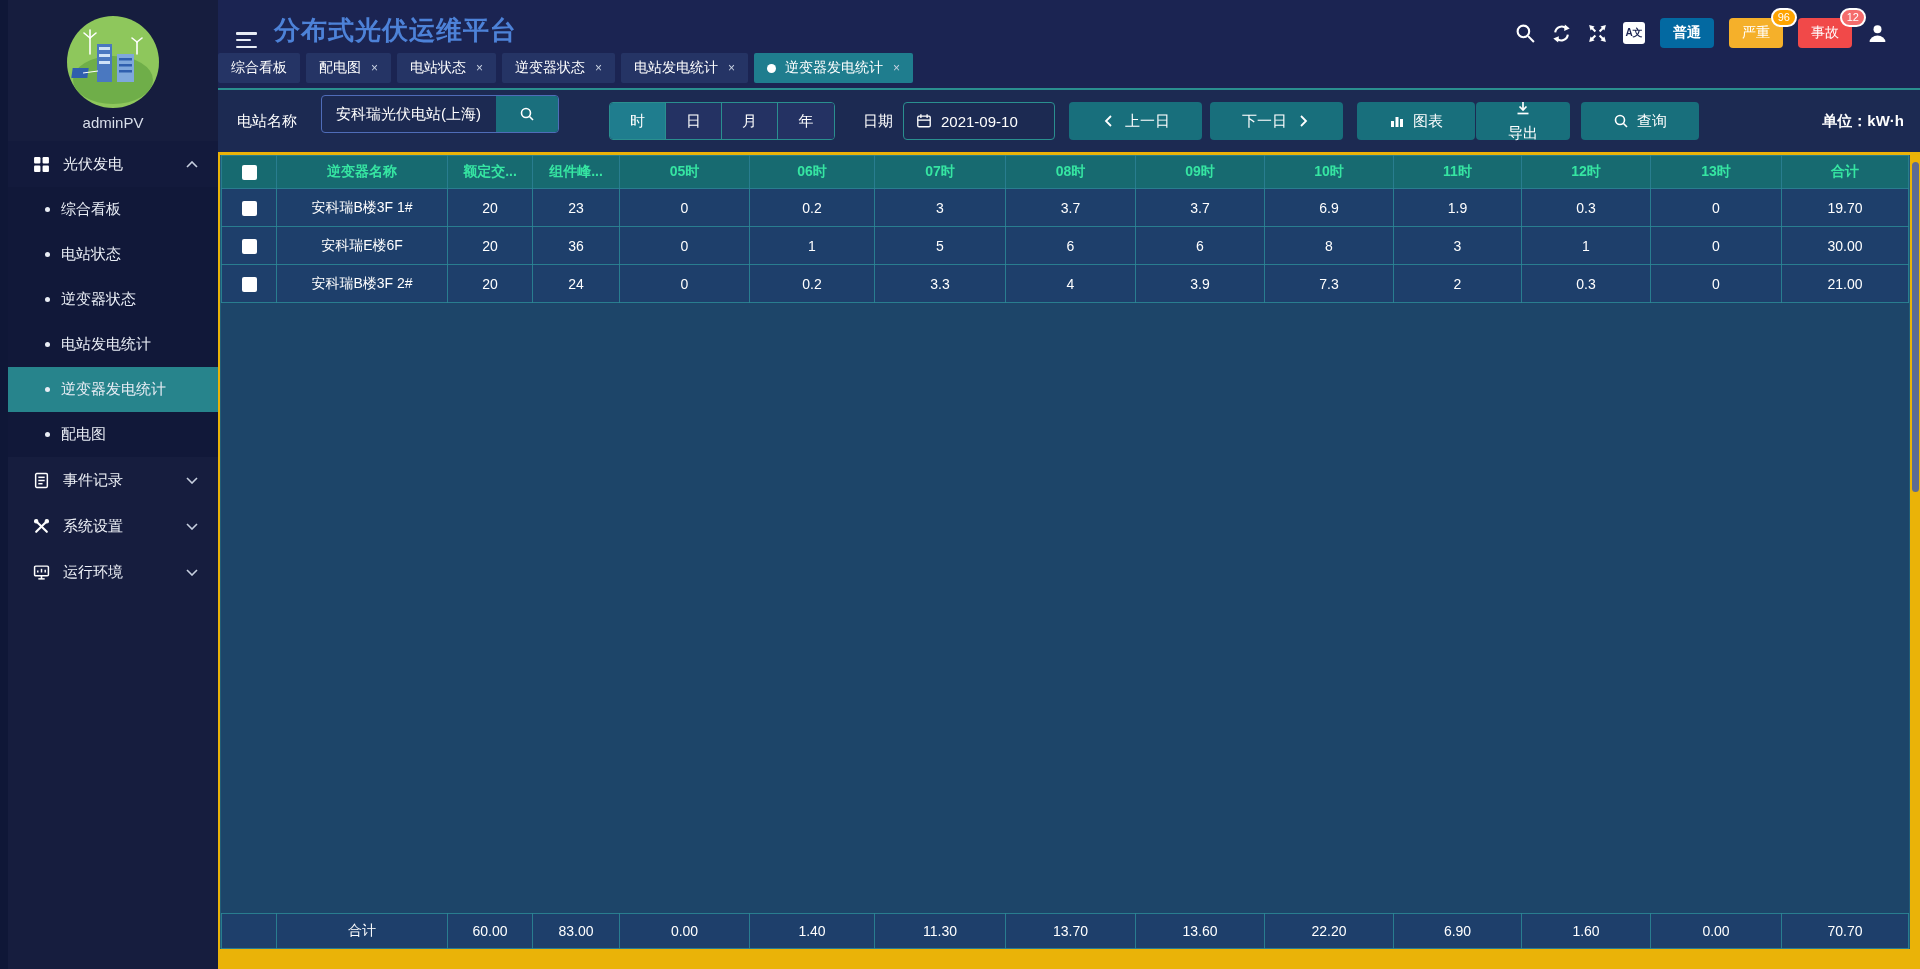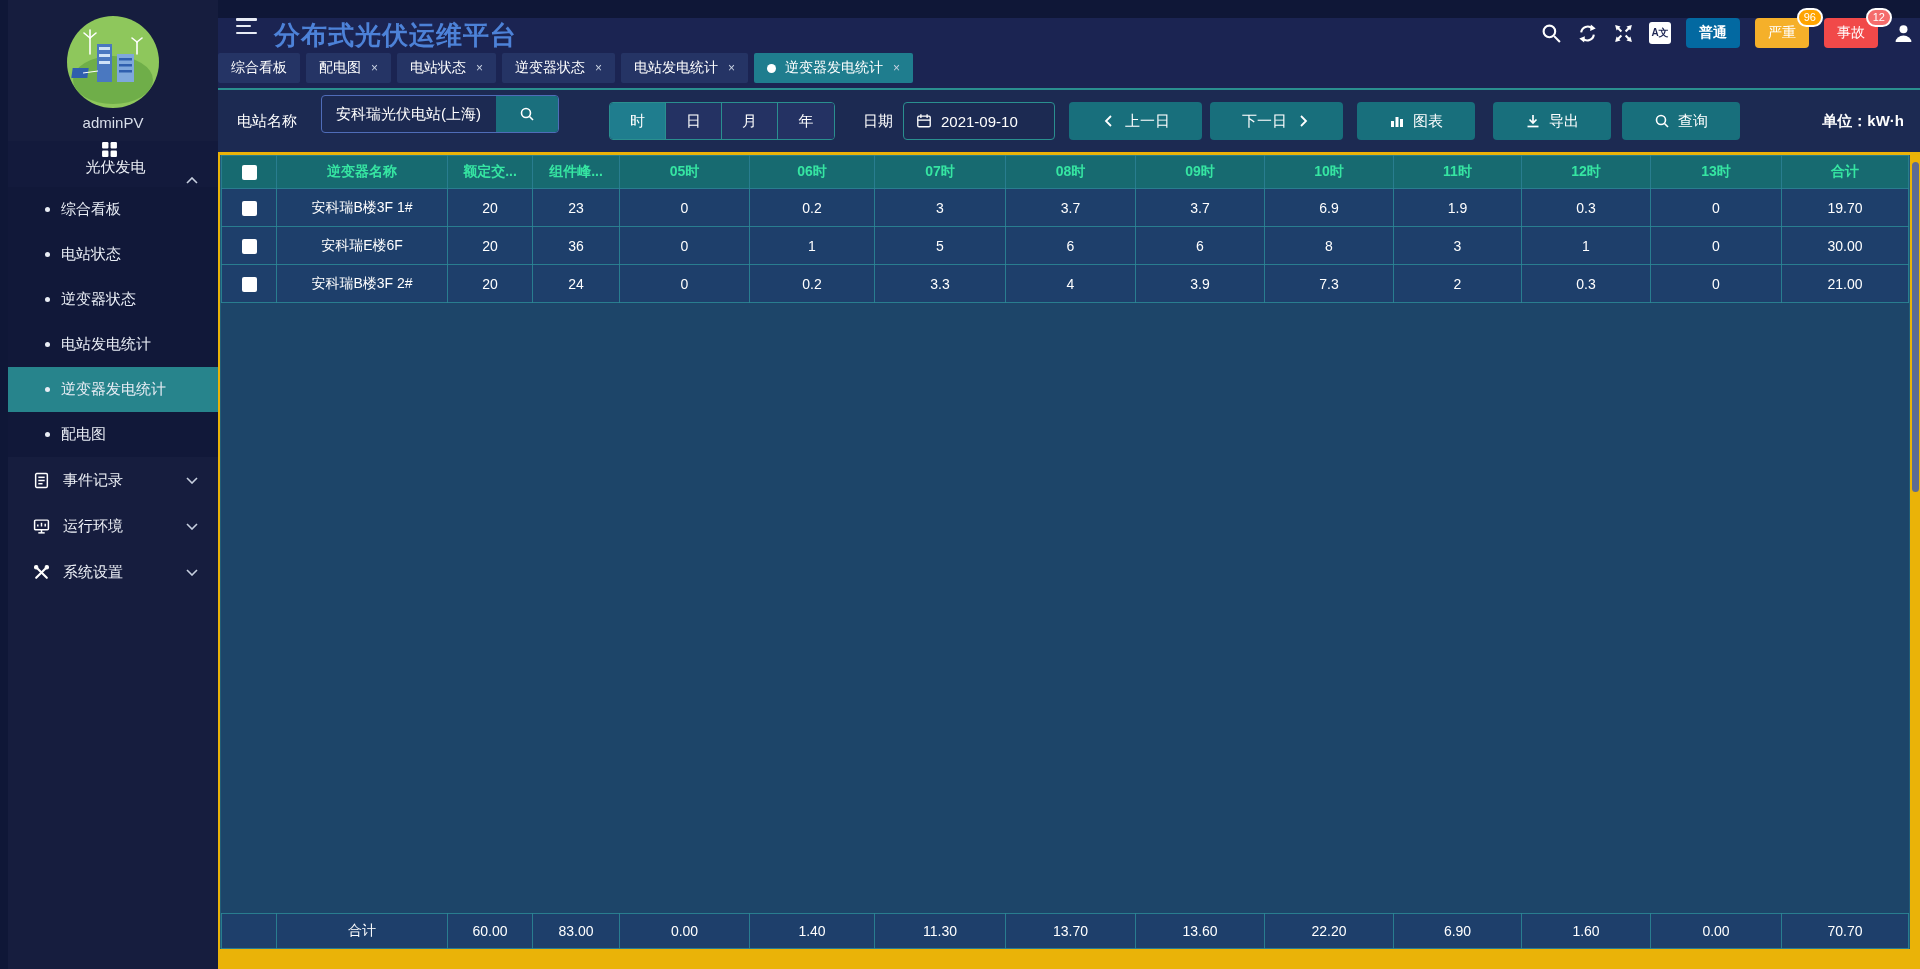--- a/index.html
+++ b/index.html
@@ -8,30 +8,30 @@
     width:1920px; height:969px; position:relative; overflow:hidden;
     background:#0f1737; color:#fff;
     font-family:"Liberation Sans","DejaVu Sans",sans-serif;
   }
 
   
   .sidebar { position:absolute; left:8px; top:0; width:210px; height:969px; background:#161d3e; z-index:6; }
   .logo-wrap { width:92px; height:92px; margin:16px auto 6px; }
   .sidebar-user { text-align:center; color:#d9dfeb; font-size:15px; margin-bottom:10px; }
   .menu-item { height:46px; display:flex; align-items:center; padding:0 20px 0 25px; font-size:15px; color:#eef1f7; cursor:pointer; }
-  .menu-item.expanded { background:#131a3c;flex-direction:column; }
+  .menu-item.expanded { background:#131a3c; }
   .mi-icon { width:17px; height:17px; margin-right:13px; color:#fff; flex:none; }
   .chev { margin-left:auto; width:12px; height:7px; color:#c7cfdf; flex:none; }
   .submenu { background:#111839; }
   .sub-item { height:45px; display:flex; align-items:center; padding-left:37px; font-size:15px; color:#e9edf5; cursor:pointer; }
   .sub-item .dot { width:5px; height:5px; border-radius:50%; background:#e9edf5; margin-right:11px; flex:none; }
   .sub-item.active { background:#27848c; }
 
   
-  .header { position:absolute; left:210px; top:0; right:0; height:48px; background:#1b2452; display:flex; align-items:flex-start; padding:0 6px 0 26px;margin-top:18px; }
+  .header { position:absolute; left:210px; top:0; right:0; height:48px; background:#1b2452; display:flex; align-items:flex-end; padding:0 32px 0 26px; }
   .burger { width:21px; height:16px; display:flex; flex-direction:column; justify-content:space-between; margin-right:17px; cursor:pointer; }
   .burger span { display:block; height:2.5px; background:#e8ecf5; border-radius:1px; }
   .burger span:nth-child(2) { width:72%; }
   .app-title { font-size:26px; font-weight:700; color:#4d82d8; letter-spacing:1px; }
   .header-right { margin-left:auto; display:flex; align-items:center; gap:15px; }
   .hicon { width:21px; height:21px; color:#fff; cursor:pointer; flex:none; }
   .lang-box { width:22px; height:22px; background:#fff; border-radius:3px; color:#1b2452; font-weight:700; font-size:10px; display:flex; align-items:center; justify-content:center; cursor:pointer; }
   .alarm { position:relative; height:30px; padding:0 13px; border-radius:4px; font-size:14px; color:#fff; display:flex; align-items:center; cursor:pointer; }
   .alarm.green { background:#0369a1;font-weight:bold; }
   .alarm.amber { background:#f5b02a; }
@@ -150,41 +150,41 @@
         <line x1="5" y1="5" x2="11" y2="5"></line>
         <line x1="5" y1="8" x2="11" y2="8"></line>
         <line x1="5" y1="11" x2="9" y2="11"></line>
     </svg>
     <span>事件记录</span>
     <svg class="chev" viewBox="0 0 12 7" fill="none" stroke="currentColor" stroke-width="1.6">
         <polyline points="1,1 6,6 11,1"></polyline>
       </svg>
   </div>
   <div class="menu-item">
+    <svg class="mi-icon" viewBox="0 0 16 16" stroke="currentColor" fill="currentColor">
+      <line x1="3" y1="3" x2="13" y2="13" stroke-width="2" stroke-linecap="round"></line>
+      <line x1="13" y1="3" x2="3" y2="13" stroke-width="2" stroke-linecap="round"></line>
+      <circle cx="3" cy="3" r="1.6"></circle>
+        <circle cx="13" cy="3" r="1.6"></circle>
+    </svg>
+    <span>系统设置</span>
+    <svg class="chev" viewBox="0 0 12 7" fill="none" stroke="currentColor" stroke-width="1.6">
+        <polyline points="1,1 6,6 11,1"></polyline>
+      </svg>
+  </div>
+  <div class="menu-item">
     <svg class="mi-icon" viewBox="0 0 16 16" fill="none" stroke="currentColor" stroke-width="1.4">
       <rect x="1.5" y="2" width="13" height="9" rx="1"></rect>
         <line x1="8" y1="11" x2="8" y2="14"></line>
         <line x1="5" y1="14" x2="11" y2="14"></line>
         <line x1="4.5" y1="8" x2="4.5" y2="6"></line>
         <line x1="8" y1="8" x2="8" y2="4.5"></line>
         <line x1="11.5" y1="8" x2="11.5" y2="5.5"></line>
     </svg>
     <span>运行环境</span>
-    <svg class="chev" viewBox="0 0 12 7" fill="none" stroke="currentColor" stroke-width="1.6">
-        <polyline points="1,1 6,6 11,1"></polyline>
-      </svg>
-  </div>
-  <div class="menu-item">
-    <svg class="mi-icon" viewBox="0 0 16 16" stroke="currentColor" fill="currentColor">
-      <line x1="3" y1="3" x2="13" y2="13" stroke-width="2" stroke-linecap="round"></line>
-      <line x1="13" y1="3" x2="3" y2="13" stroke-width="2" stroke-linecap="round"></line>
-      <circle cx="3" cy="3" r="1.6"></circle>
-        <circle cx="13" cy="3" r="1.6"></circle>
-    </svg>
-    <span>系统设置</span>
     <svg class="chev" viewBox="0 0 12 7" fill="none" stroke="currentColor" stroke-width="1.6">
         <polyline points="1,1 6,6 11,1"></polyline>
       </svg>
   </div>
 </div>
 
 <div class="header">
   <div class="burger">
       <span></span>
       <span></span>
@@ -300,21 +300,21 @@
       </svg>
   </button>
   <button class="tbtn" style="margin-left:14px;">
     <svg class="bicon" viewBox="0 0 16 16" fill="currentColor">
         <rect x="2" y="8" width="3" height="6"></rect>
         <rect x="6.5" y="4" width="3" height="10"></rect>
         <rect x="11" y="6" width="3" height="8"></rect>
       </svg>
     <span>图表</span>
   </button>
-  <button class="tbtn" style="margin-left:18px;">
+  <button class="tbtn" style="margin-left:1px;flex-direction:column;">
     <svg class="bicon" viewBox="0 0 16 16" fill="none" stroke="currentColor" stroke-width="1.7">
         <line x1="8" y1="2" x2="8" y2="10"></line>
         <polyline points="4.5,6.5 8,10 11.5,6.5"></polyline>
         <line x1="2.5" y1="13.5" x2="13.5" y2="13.5"></line>
       </svg>
     <span>导出</span>
   </button>
   <button class="tbtn" style="margin-left:11px;">
     <svg class="bicon" viewBox="0 0 16 16" fill="none" stroke="currentColor" stroke-width="1.6">
         <circle cx="7" cy="7" r="4.5"></circle>

